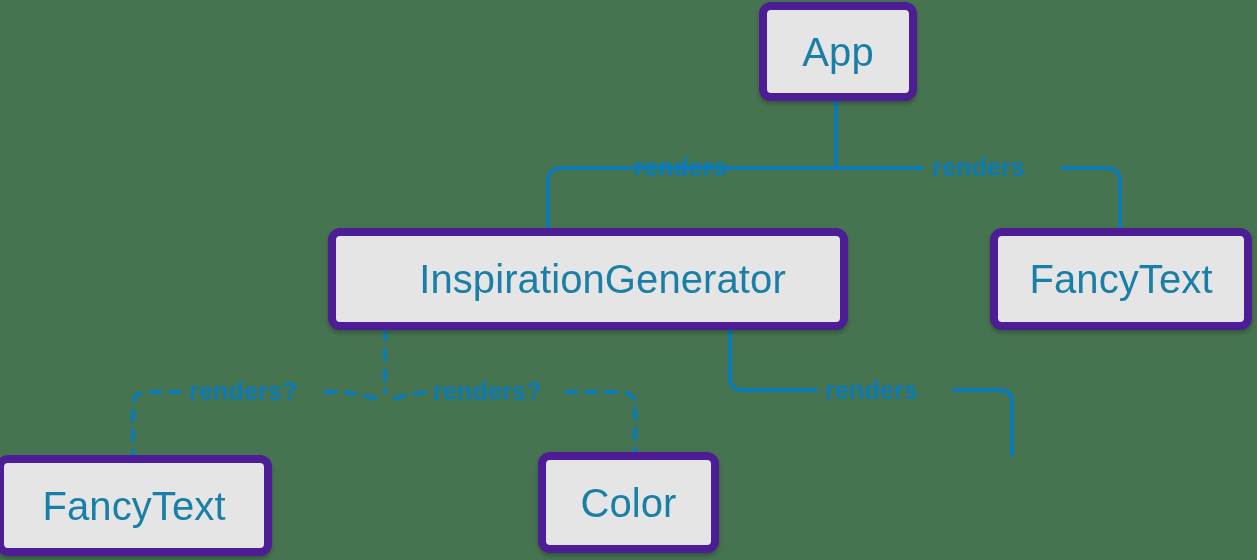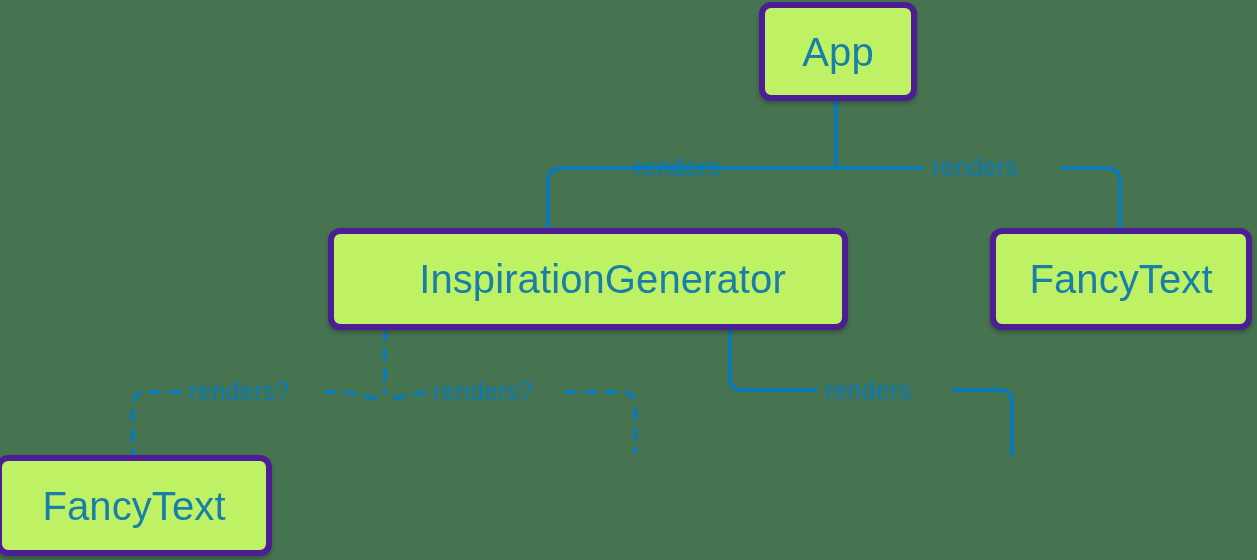--- a/index.html
+++ b/index.html
@@ -17,22 +17,22 @@
   }
   #edge-layer {
     position: absolute;
     left: 0;
     top: 0;
     width: 1257px;
     height: 560px;
   }
   .node {
     position: absolute;
-    background: #bef264;
-    border: 6px solid #4c1d95;
+    background: #e5e5e5;
+    border: 8px solid #4c1d95;
     border-radius: 12px;
     box-sizing: border-box;
     display: flex;
     align-items: center;
     justify-content: center;
     box-shadow: 0 3px 4px rgba(0,0,0,0.25);
     z-index: 3;
   }
   .node-label {
     color: #1a7fa8;
@@ -47,21 +47,21 @@
   .node-fancy-r  { left: 990px;  top: 228px; width: 262px; height: 102px; }
   .node-fancy-bl { left: -4px;   top: 455px; width: 276px; height: 101px;
                    border-top-left-radius: 12px; border-bottom-left-radius: 12px; }
   .node-color    { left: 538px;  top: 452px; width: 181px; height: 101px; }
   .node-copy     { left: 878px;  top: 455px; width: 268px; height: 101px; }
 
   .edge-label {
     position: absolute;
     color: #0b7ab5;
     font-size: 25px;
-    font-weight: 400;
+    font-weight: 700;
     line-height: 1;
     white-space: nowrap;
     z-index: 2;
     letter-spacing: 0.2px;
   }
   .lbl-r1 { left: 634px; top: 155px; }
   .lbl-r2 { left: 932px; top: 155px; }
   .lbl-r3 { left: 825px; top: 378px; }
   .lbl-q1 { left: 189px; top: 379px; }
   .lbl-q2 { left: 433px; top: 379px; }
@@ -102,20 +102,23 @@
   </div>
 
   <div class="node node-fancy-r">
     <span class="node-label">FancyText</span>
   </div>
 
   <div class="node node-fancy-bl">
     <span class="node-label">FancyText</span>
   </div>
 
+  <div class="node node-color">
+    <span class="node-label">Color</span>
+  </div>
 
 
   <div class="edge-label lbl-r1">renders</div>
   <div class="edge-label lbl-r2">renders</div>
   <div class="edge-label lbl-r3">renders</div>
   <div class="edge-label lbl-q1">renders?</div>
   <div class="edge-label lbl-q2">renders?</div>
 
 </div>
 

